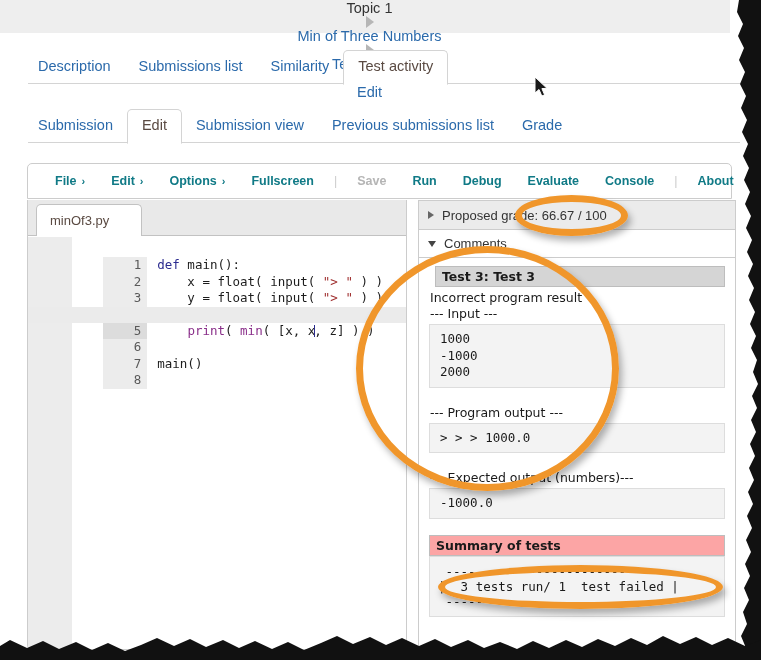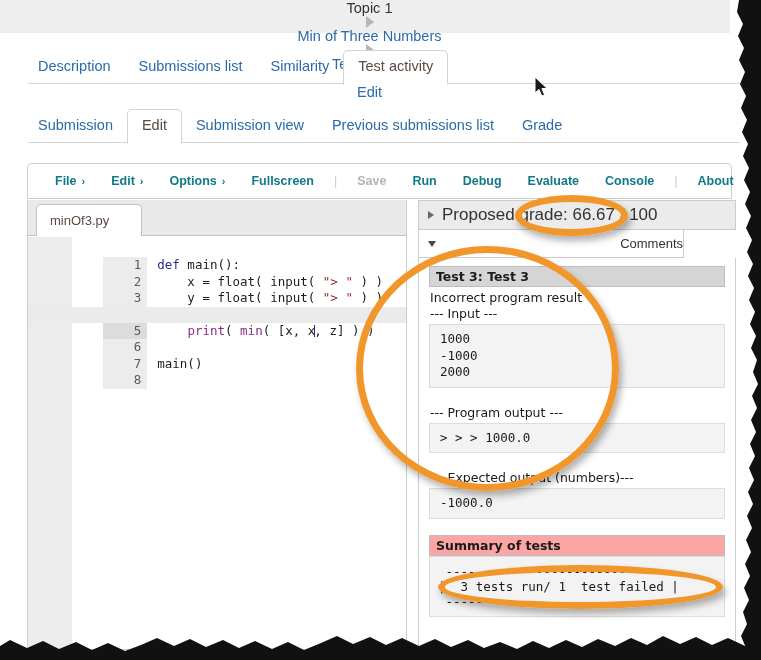--- a/index.html
+++ b/index.html
@@ -201,36 +201,35 @@
   
   .grade-bar {
     position: absolute;
     left: 418px; top: 200px;
     width: 318px; height: 30px;
     background: #ebebeb;
     border: 1px solid #cccccc;
     display: flex;
     align-items: center;
     padding-left: 9px;
-    font-size: 17px;
+    font-size: 13px;
     color: #333333;
   }
   .comments-bar {
     position: absolute;
     left: 418px; top: 230px;
-    width: 266px; height: 28px;
+    width: 318px; height: 28px;
     background: #ffffff;
     border: 1px solid #cccccc;
     border-top: none;
     display: flex;
     align-items: center;
     padding-left: 9px;
     font-size: 13px;
     color: #333333;
-    justify-content: space-between;
   }
   .tw-right {
     display: inline-block;
     width: 0; height: 0;
     border-left: 6px solid #666666;
     border-top: 4px solid transparent;
     border-bottom: 4px solid transparent;
     margin-right: 8px;
   }
   .tw-down {
@@ -253,20 +252,21 @@
     overflow: hidden;
   }
   .test-head {
     background: #d5d5d5;
     border: 1px solid #bdbdbd;
     font-size: 12.5px;
     font-weight: bold;
     color: #1a1a1a;
     padding: 2px 6px;
     font-family: "DejaVu Sans", sans-serif;
+    margin-left: 6px;
   }
   .test-msg {
     font-family: "DejaVu Sans", sans-serif;
     font-size: 12.5px;
     color: #1a1a1a;
     padding: 3px 1px 0 1px;
   }
   .sec-label {
     font-family: "DejaVu Sans", sans-serif;
     font-size: 12.5px;

